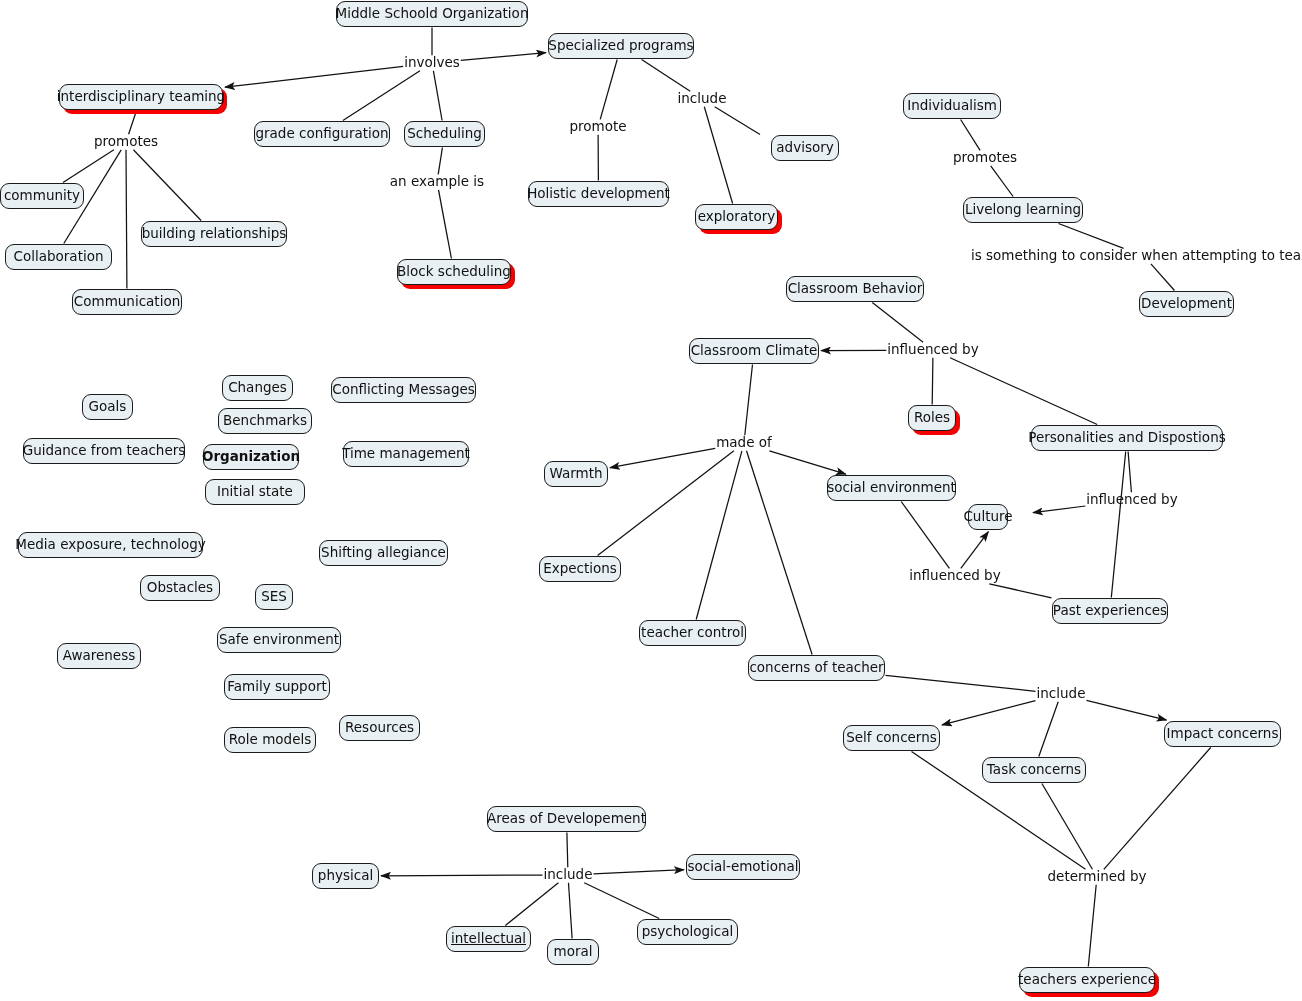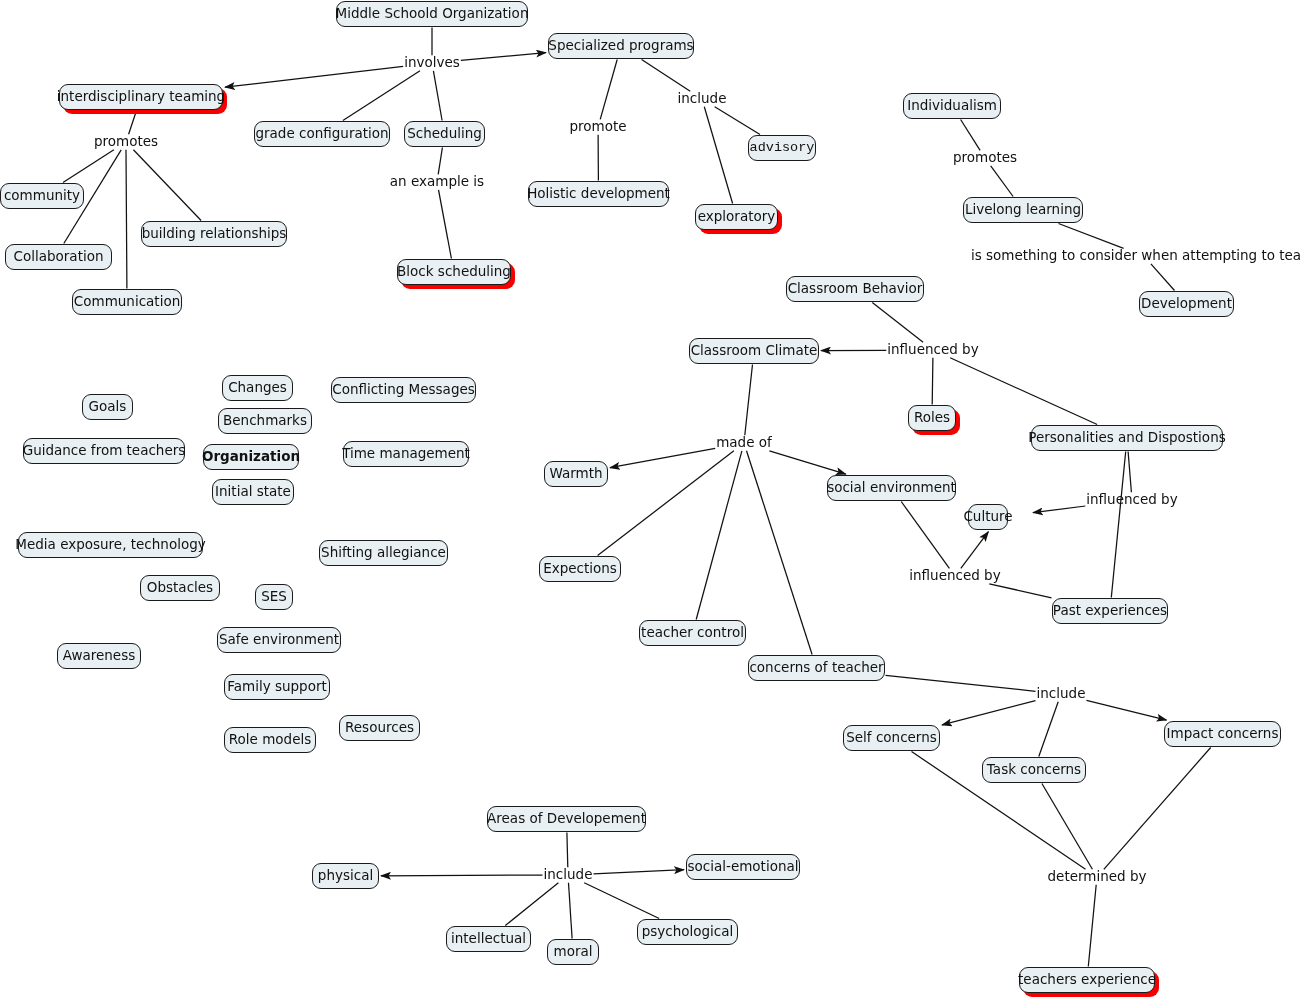--- a/index.html
+++ b/index.html
@@ -129,21 +129,21 @@
       </div>
       <div class="node" style="left: 254px; top: 121px; width: 136px;">
         <span>grade configuration</span>
       </div>
       <div class="node" style="left: 404px; top: 121px; width: 81px;">
         <span>Scheduling</span>
       </div>
       <div class="node" style="left: 903px; top: 93px; width: 98px;">
         <span>Individualism</span>
       </div>
-      <div class="node" style="left: 748px; top: 135px; width: 68px; font-family: Liberation Mono, monospace;">
+      <div class="node" style="left: 771px; top: 135px; width: 68px;">
         <span>advisory</span>
       </div>
       <div class="node" style="left: 528px; top: 181px; width: 141px;">
         <span>Holistic development</span>
       </div>
       <div class="node" style="left: 963px; top: 197px; width: 120px;">
         <span>Livelong learning</span>
       </div>
       <div class="node hl" style="left: 695px; top: 204px; width: 83px;">
         <span>exploratory</span>
@@ -195,21 +195,21 @@
       </div>
       <div class="node" style="left: 203px; top: 444px; width: 96px; font-weight: bold;">
         <span>Organization</span>
       </div>
       <div class="node" style="left: 343px; top: 441px; width: 126px;">
         <span>Time management</span>
       </div>
       <div class="node" style="left: 544px; top: 461px; width: 64px;">
         <span>Warmth</span>
       </div>
-      <div class="node" style="left: 212px; top: 479px; width: 82px;">
+      <div class="node" style="left: 205px; top: 479px; width: 100px;">
         <span>Initial state</span>
       </div>
       <div class="node" style="left: 827px; top: 475px; width: 129px;">
         <span>social environment</span>
       </div>
       <div class="node" style="left: 968px; top: 504px; width: 40px;">
         <span>Culture</span>
       </div>
       <div class="node" style="left: 18px; top: 532px; width: 185px;">
         <span>Media exposure, technology</span>
@@ -264,21 +264,21 @@
       </div>
       <div class="node" style="left: 686px; top: 854px; width: 114px;">
         <span>social-emotional</span>
       </div>
       <div class="node" style="left: 312px; top: 863px; width: 67px;">
         <span>physical</span>
       </div>
       <div class="node" style="left: 637px; top: 919px; width: 101px;">
         <span>psychological</span>
       </div>
-      <div class="node" style="left: 446px; top: 926px; width: 85px;">
+      <div class="node" style="left: 446px; top: 926px; width: 85px; text-decoration: underline;">
         <span>intellectual</span>
       </div>
       <div class="node" style="left: 547px; top: 939px; width: 52px;">
         <span>moral</span>
       </div>
       <div class="node hl" style="left: 1019px; top: 967px; width: 136px;">
         <span>teachers experience</span>
       </div>
     </div>
 </div>

